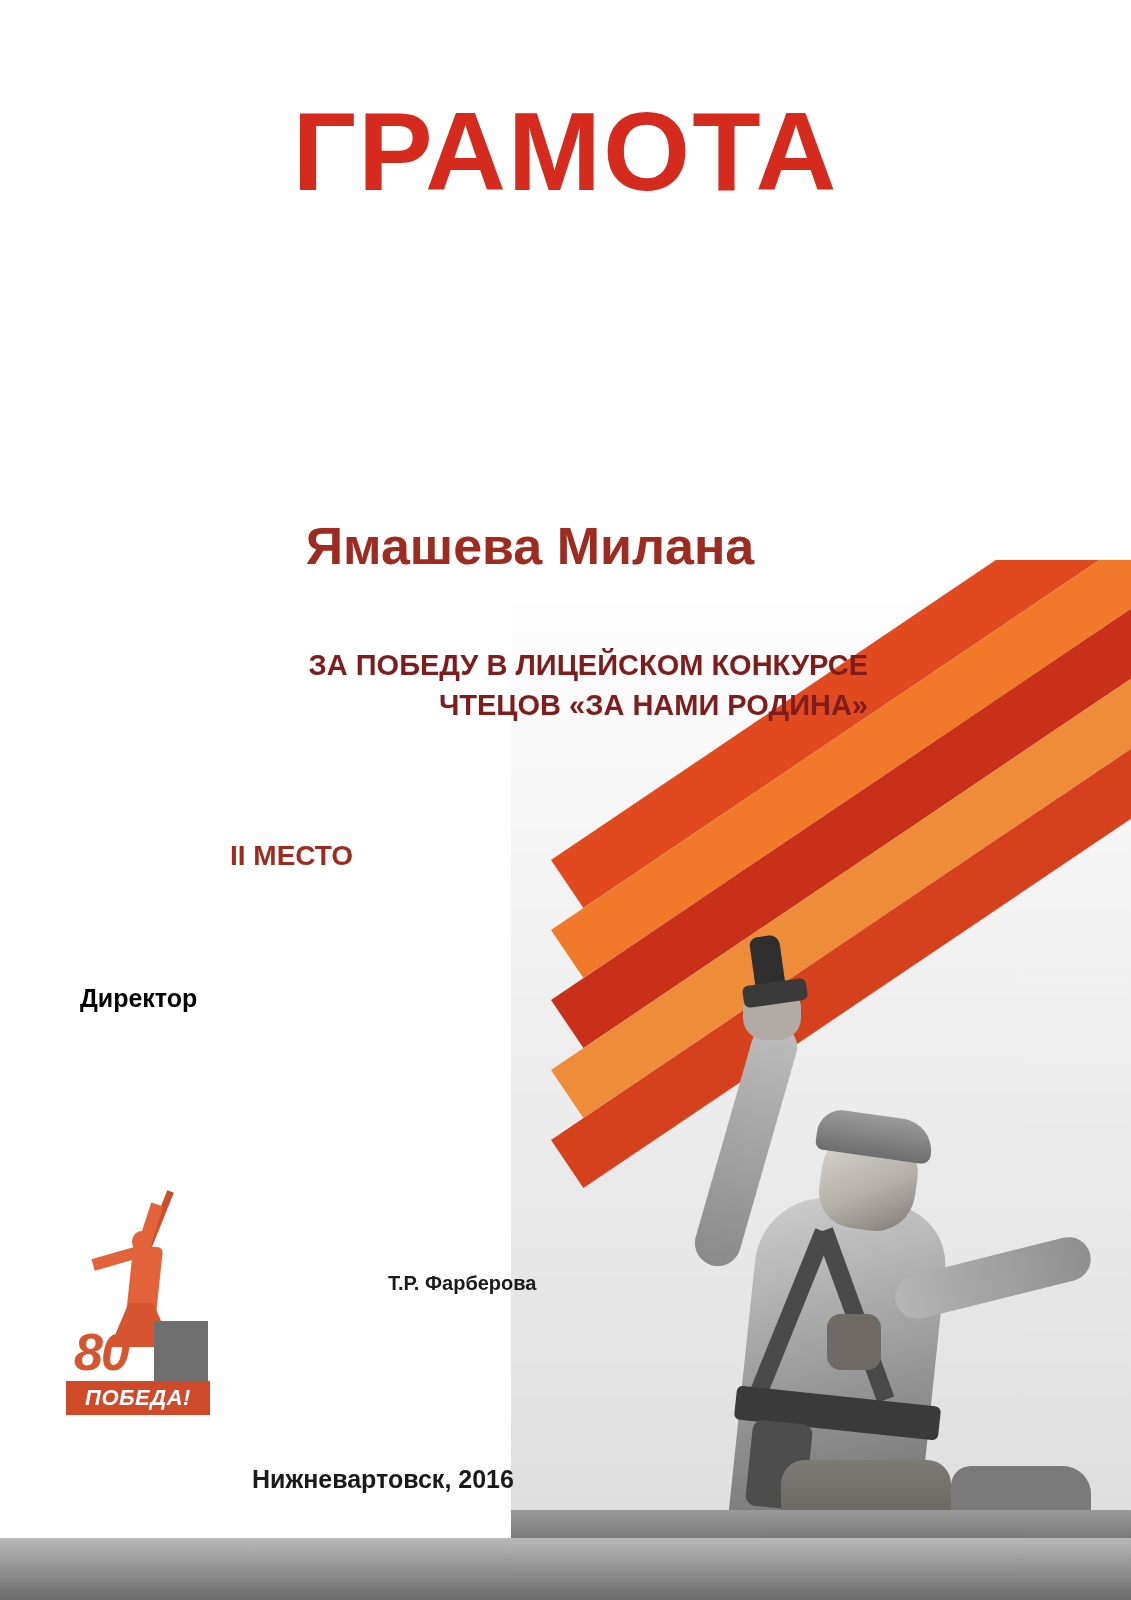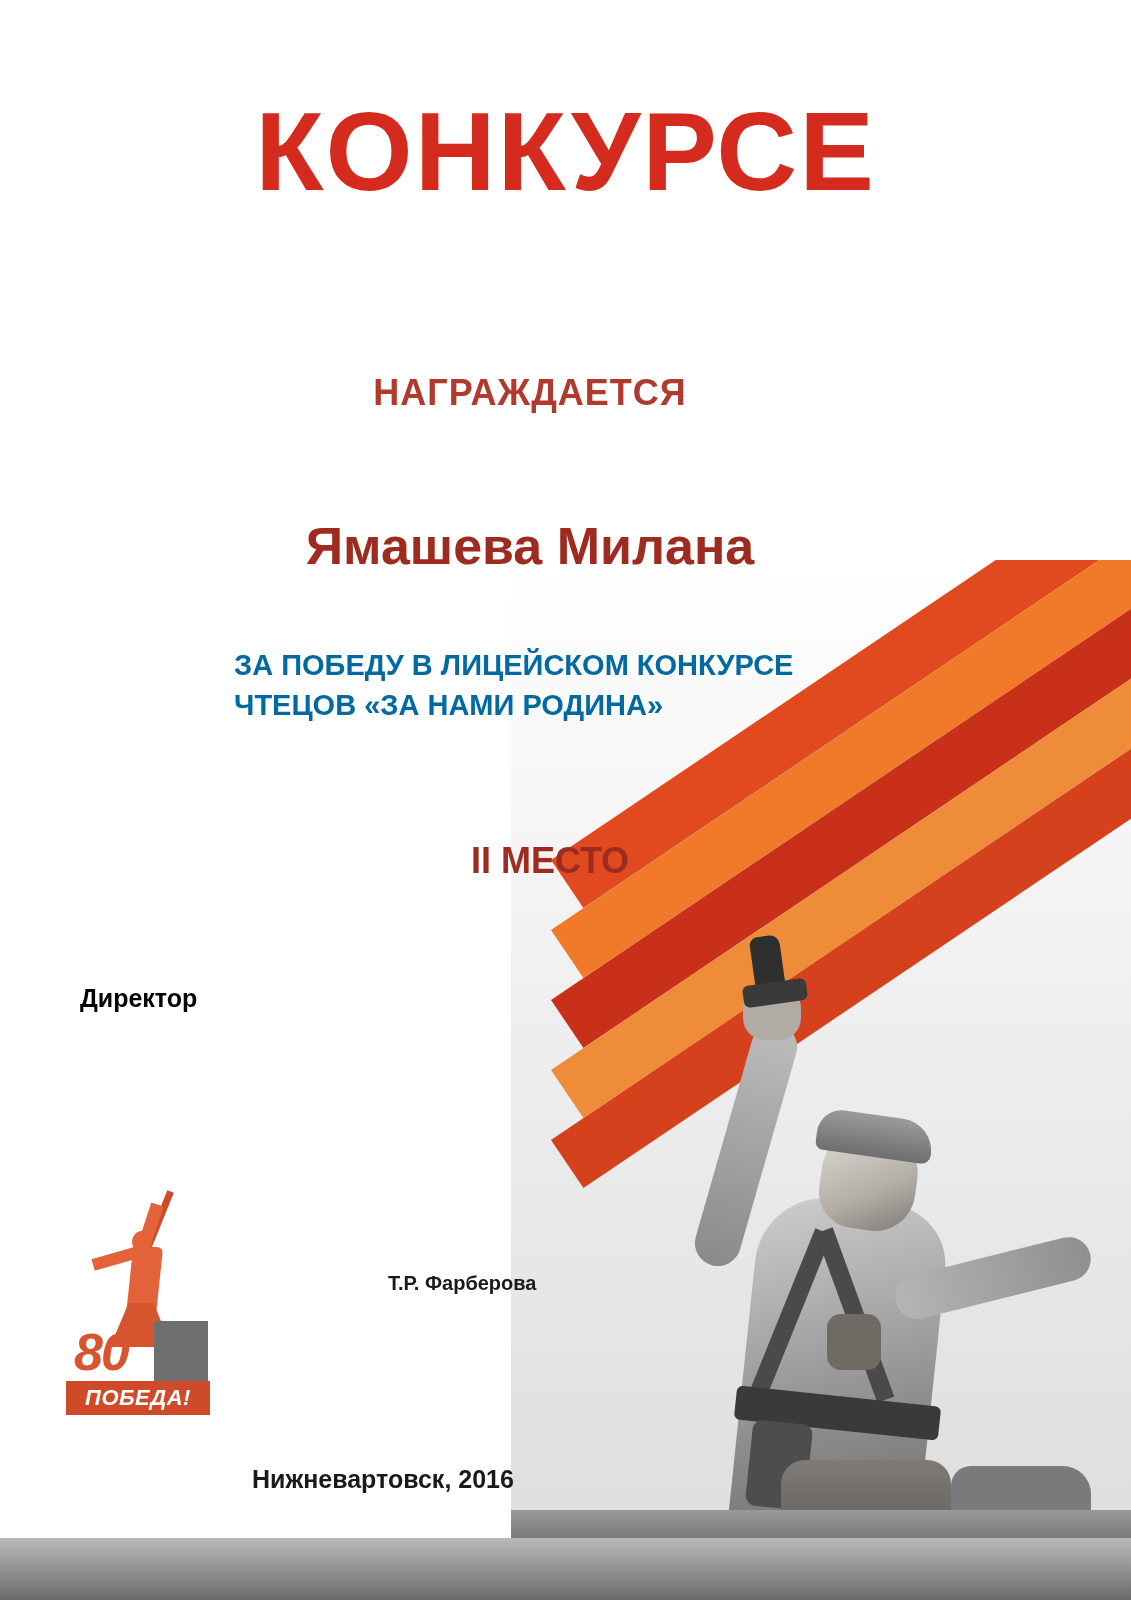--- a/index.html
+++ b/index.html
@@ -237,35 +237,34 @@
     left: 90px;
     width: 880px;
     text-align: center;
     font-size: 52px;
     font-weight: bold;
     color: #9e2b20;
   }
   .reason {
     position: absolute;
     top: 645px;
-    left: 234px;
+    left: 228px;
     width: 640px;
-    text-align: left;
+    text-align: right;
     font-size: 29px;
     line-height: 1.38;
     font-weight: bold;
-    color: #0369a1;
+    color: #7f1d1d;
   }
   .place {
     position: absolute;
     top: 840px;
     left: 230px;
     width: 640px;
-    text-align: center;
-    font-size: 36px;
+    font-size: 28px;
     font-weight: bold;
     color: #9e2b20;
   }
   .signer-role {
     position: absolute;
     top: 980px;
     left: 80px;
     font-size: 25px;
     line-height: 1.45;
     font-weight: bold;
@@ -420,23 +419,22 @@
     </div>
 
     <div class="rubble"></div>
     <div class="ground"></div>
   </div>
 
   <div class="ground-wide"></div>
 
   <div class="content">
 
-    <div class="title">КОНКУРСЕ</div>
-
-    <div class="subtitle">НАГРАЖДАЕТСЯ</div>
+    <div class="title">ГРАМОТА</div>
+
 
     <div class="recipient">Ямашева Милана</div>
 
     <div class="reason">ЗА ПОБЕДУ В ЛИЦЕЙСКОМ КОНКУРСЕ ЧТЕЦОВ «ЗА НАМИ РОДИНА»</div>
 
     <div class="place">II МЕСТО</div>
 
     <div class="signer-role">
       <div>Директор</div>
     </div>

